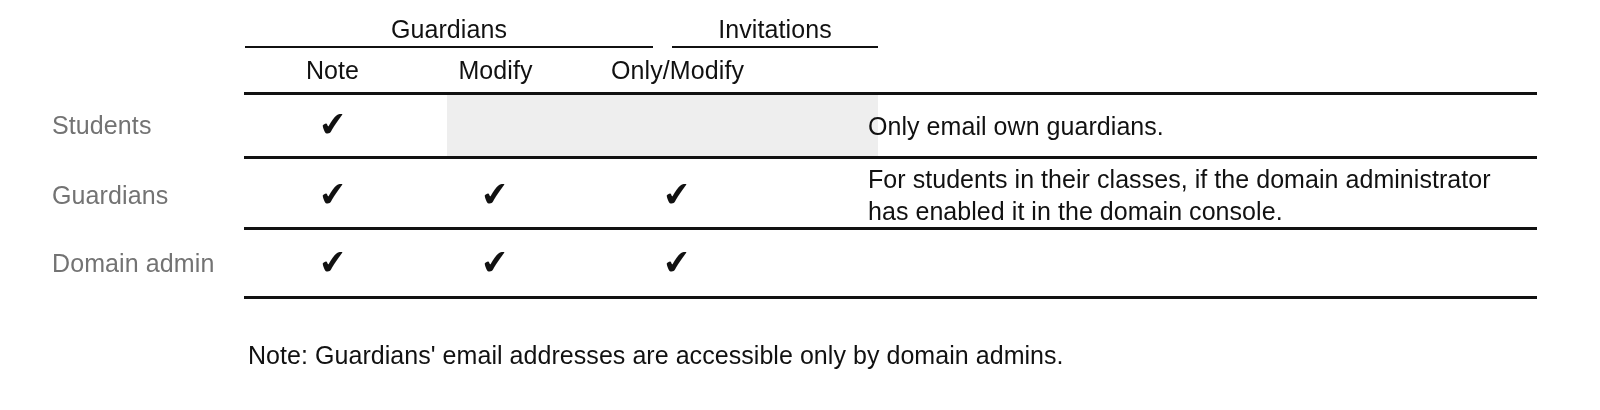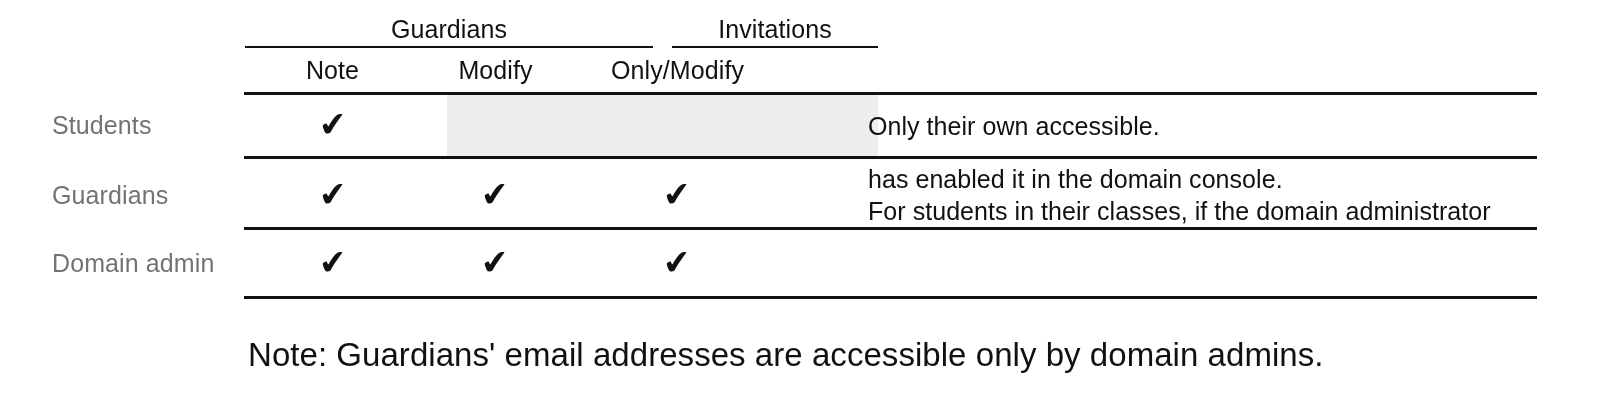--- a/index.html
+++ b/index.html
@@ -86,21 +86,21 @@
     font-size: 25px;
     line-height: 32px;
     letter-spacing: 0.05px;
     color: #111111;
     text-align: left;
   }
   .desc span { display: block; white-space: nowrap; }
 
   .note {
     position: absolute;
-    font-size: 33px;
+    font-size: 25px;
     line-height: 30px;
     letter-spacing: 0.05px;
     color: #111111;
     white-space: nowrap;
   }
 </style>
 </head>
 <body>
 
 <div class="sheet">
@@ -124,36 +124,36 @@
 
   <div class="row-label" style="left:52px; top:110px;">Students</div>
 
   <div class="check" style="left:258px; top:107px; width:150px;">✔</div>
 
   <div class="check" style="left:420px; top:107px; width:150px;"></div>
 
   <div class="check" style="left:602px; top:107px; width:150px;"></div>
 
   <div class="desc" style="left:868px; top:110px; width:660px;">
-    <span>Only their own accessible.</span>
+    <span>Only email own guardians.</span>
   </div>
 
   <div class="rule" style="left:244px; top:156px; width:1293px;"></div>
 
   <div class="row-label" style="left:52px; top:180px;">Guardians</div>
 
   <div class="check" style="left:258px; top:177px; width:150px;">✔</div>
 
   <div class="check" style="left:420px; top:177px; width:150px;">✔</div>
 
   <div class="check" style="left:602px; top:177px; width:150px;">✔</div>
 
   <div class="desc" style="left:868px; top:163px; width:660px;">
+    <span>For students in their classes, if the domain administrator</span>
     <span>has enabled it in the domain console.</span>
-    <span>For students in their classes, if the domain administrator</span>
   </div>
 
   <div class="rule" style="left:244px; top:227px; width:1293px;"></div>
 
   <div class="row-label" style="left:52px; top:248px;">Domain admin</div>
 
   <div class="check" style="left:258px; top:245px; width:150px;">✔</div>
 
   <div class="check" style="left:420px; top:245px; width:150px;">✔</div>
 

